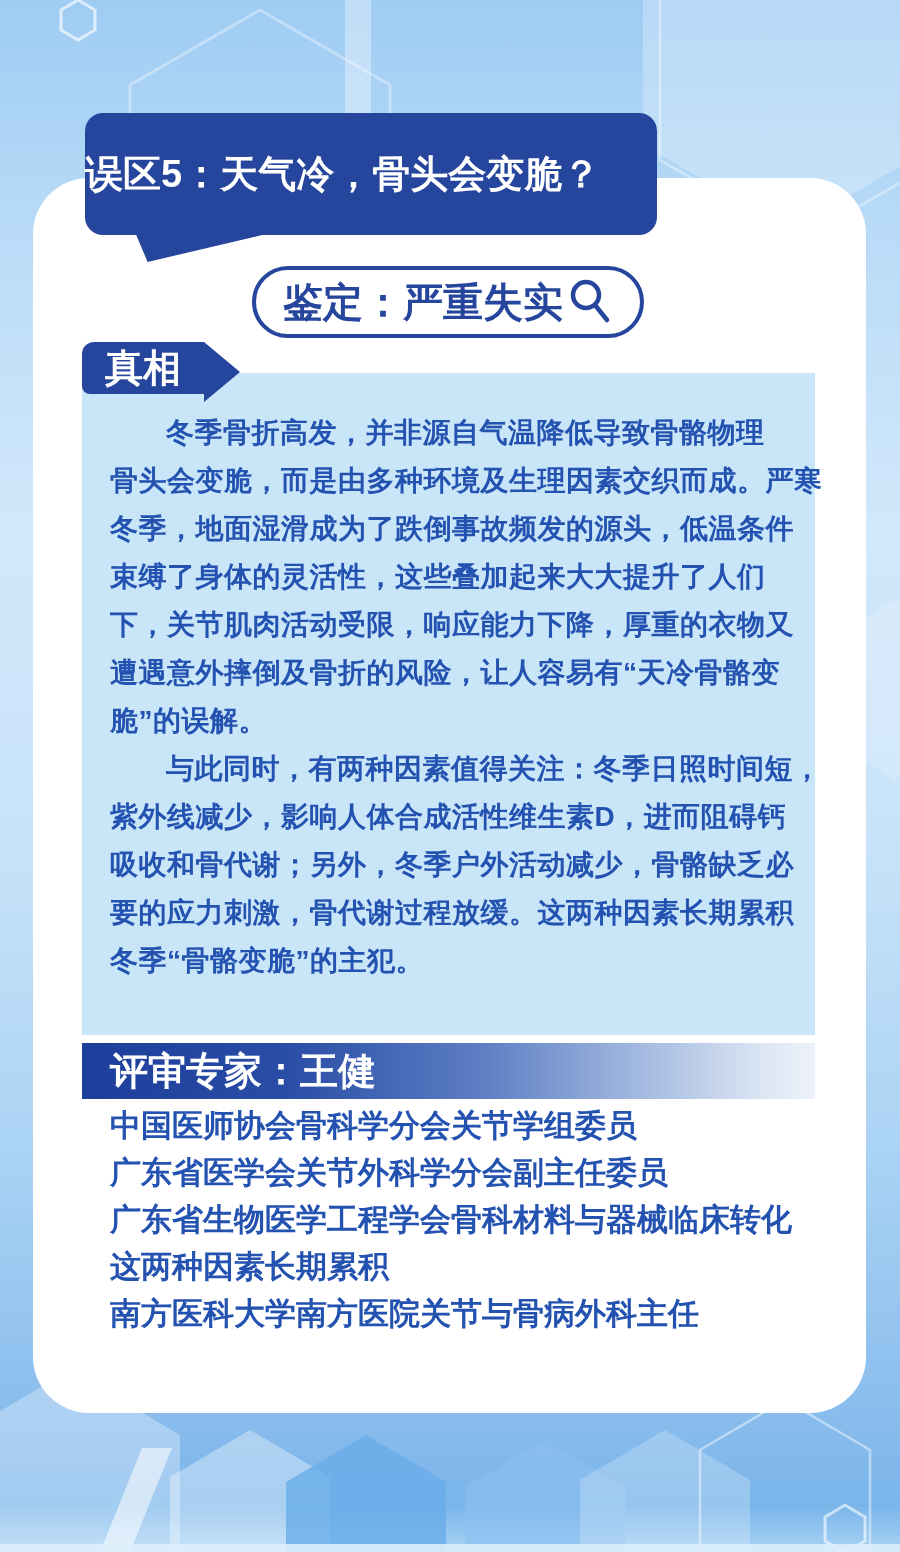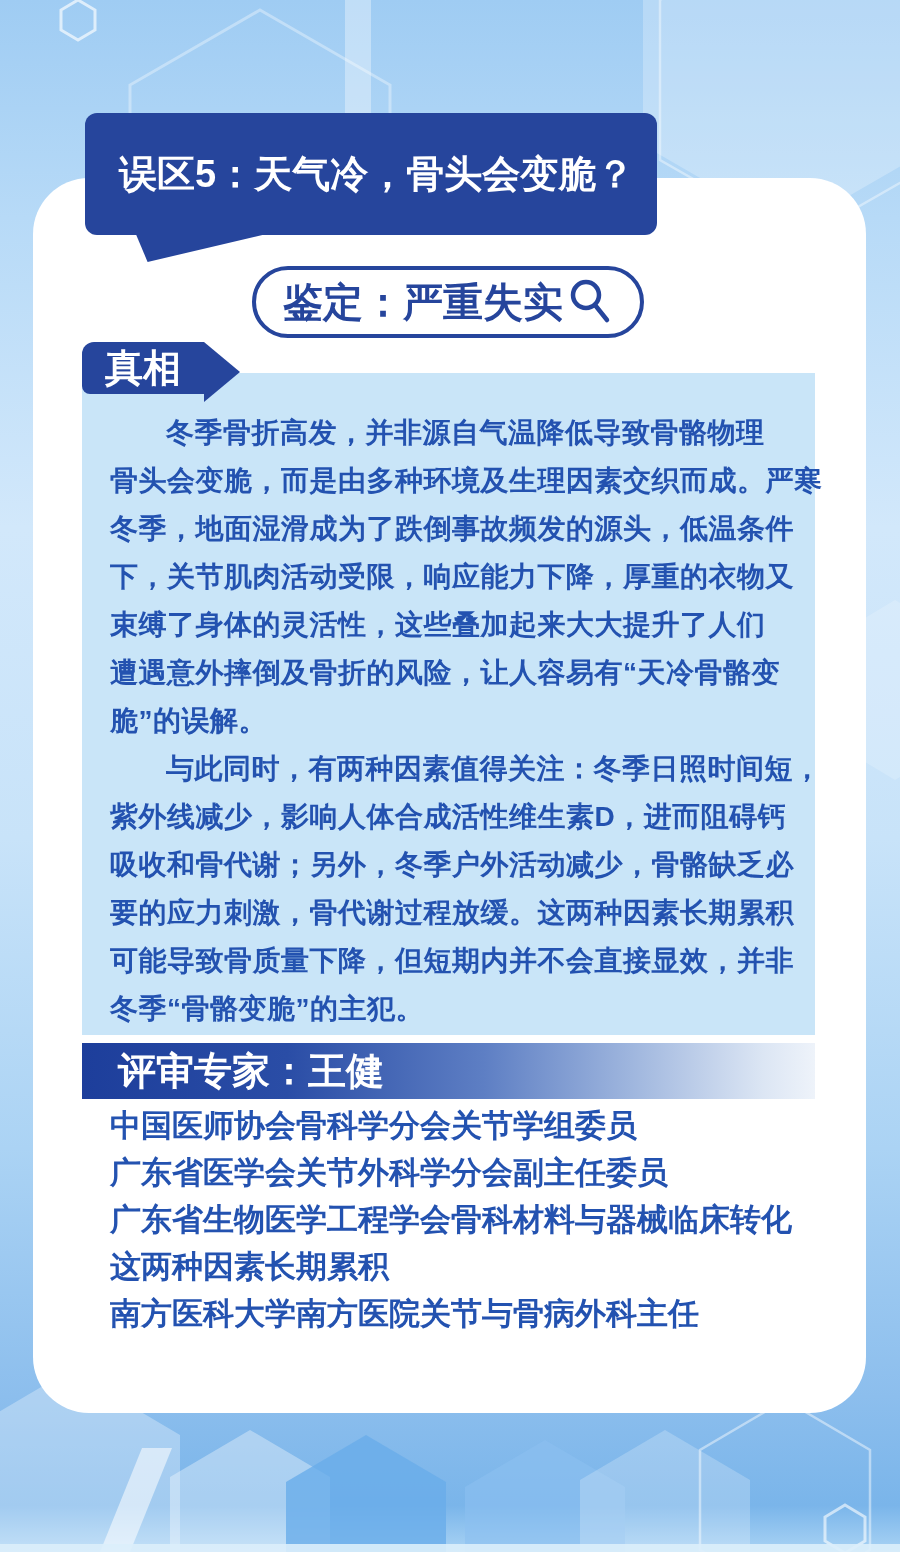--- a/index.html
+++ b/index.html
@@ -18,22 +18,22 @@
       #9FCCF3 0%, #B7DAF7 14%, #D2E8FB 34%, #C8E3F9 54%,
       #ABD3F4 74%, #8CBEED 90%, #7AB5EA 97%, #A9D3F4 100%);
   }
   .bg-decor{position:absolute;inset:0;z-index:0;}
   .card{
     position:absolute;left:33px;top:178px;width:833px;height:1235px;
     background:var(--card-white);border-radius:56px;z-index:1;
   }
   .bubble{
     position:absolute;left:85px;top:113px;width:572px;height:122px;
-    background:var(--dark-blue);border-radius:12px;z-index:3;
-    display:flex;align-items:center;padding-left:34px;
+    background:var(--dark-blue);border-radius:18px;z-index:3;
+    display:flex;align-items:center;
   }
   .bubble-title{
     color:#fff;font-size:38px;font-weight:bold;white-space:nowrap;
     letter-spacing:0px;
   }
   .bubble-tail{
     position:absolute;left:135px;top:232px;width:140px;height:30px;
     background:var(--dark-blue);z-index:3;
     clip-path:polygon(0% 0%, 100% 0%, 9% 100%);
   }
@@ -64,21 +64,21 @@
     padding:36px 24px 12px 28px;
   }
   .body-line{
     color:var(--text-blue);font-size:28px;font-weight:bold;
     line-height:48px;white-space:nowrap;letter-spacing:0.5px;
   }
   .body-line.indent{text-indent:56px;}
   .expert-bar{
     position:absolute;left:82px;top:1043px;width:733px;height:56px;z-index:2;
     background:linear-gradient(90deg,#1D3E9B 0%,#2A4DA6 28%,#5E7FC4 55%,#9FB6DE 75%,#DCE6F4 93%,#EEF3FA 100%);
-    display:flex;align-items:center;padding-left:36px;
+    display:flex;align-items:center;padding-left:28px;
   }
   .expert-bar-label{color:#fff;font-size:38px;font-weight:bold;white-space:nowrap;}
   .credentials{
     position:absolute;left:110px;top:1102px;width:720px;z-index:2;
   }
   .credential-line{
     color:var(--text-blue);font-size:31px;font-weight:bold;
     line-height:47px;white-space:nowrap;
   }
   .magnifier{flex:0 0 auto;}
@@ -131,31 +131,30 @@
     <span class="truth-badge-label">真相</span>
   </div>
   <div class="truth-badge-arrow"></div>
 </div>
 
 <div class="truth-panel">
   <div>
     <div class="body-line indent">冬季骨折高发，并非源自气温降低导致骨骼物理</div>
     <div class="body-line">骨头会变脆，而是由多种环境及生理因素交织而成。严寒</div>
     <div class="body-line">冬季，地面湿滑成为了跌倒事故频发的源头，低温条件</div>
+    <div class="body-line">束缚了身体的灵活性，这些叠加起来大大提升了人们</div>
     <div class="body-line">下，关节肌肉活动受限，响应能力下降，厚重的衣物又</div>
-    <div class="body-line">束缚了身体的灵活性，这些叠加起来大大提升了人们</div>
     <div class="body-line">遭遇意外摔倒及骨折的风险，让人容易有“天冷骨骼变</div>
     <div class="body-line">脆”的误解。</div>
   </div>
   <div>
     <div class="body-line indent">与此同时，有两种因素值得关注：冬季日照时间短，</div>
     <div class="body-line">紫外线减少，影响人体合成活性维生素D，进而阻碍钙</div>
     <div class="body-line">吸收和骨代谢；另外，冬季户外活动减少，骨骼缺乏必</div>
     <div class="body-line">要的应力刺激，骨代谢过程放缓。这两种因素长期累积</div>
-    <div class="body-line">可能导致骨质量下降，但短期内并不会直接显效，并非</div>
     <div class="body-line">冬季“骨骼变脆”的主犯。</div>
   </div>
 </div>
 
 <div class="expert-bar">
   <span class="expert-bar-label">评审专家：王健</span>
 </div>
 
 <div class="credentials">
   <div class="credential-line">中国医师协会骨科学分会关节学组委员</div>

